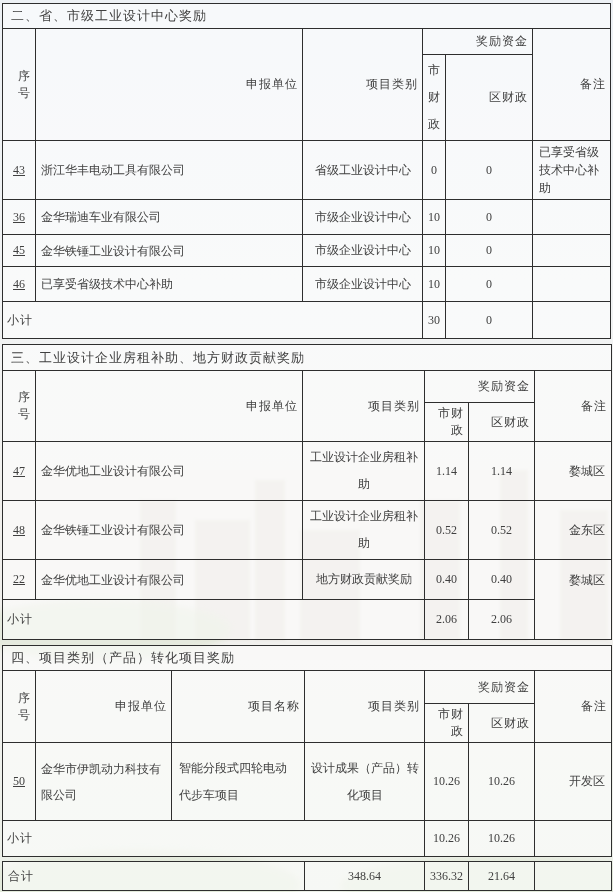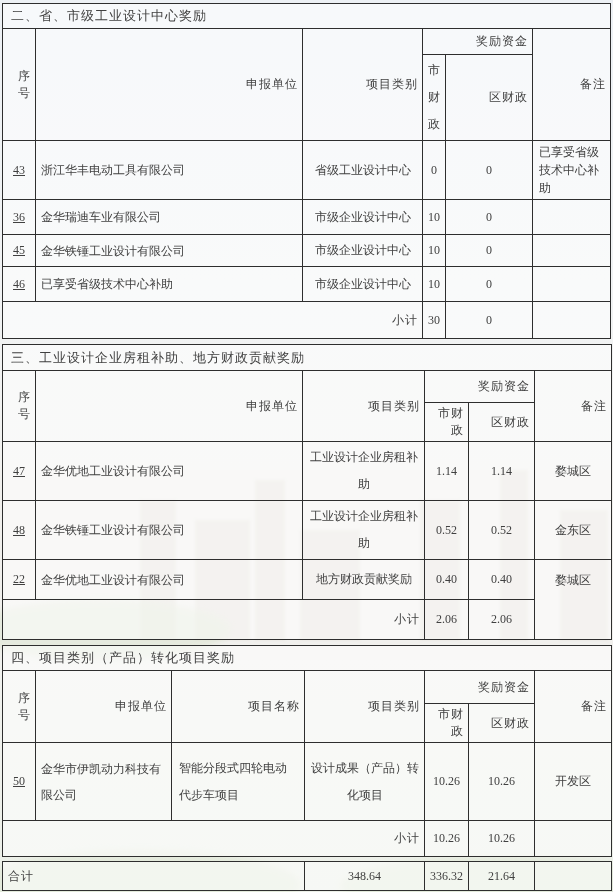--- a/index.html
+++ b/index.html
@@ -24,25 +24,25 @@
      vertical-align:middle;background:rgba(255,255,255,0.55);
      overflow:hidden;word-break:break-all;}
   tr.title-row td{text-align:left;padding:3px 8px;font-size:13px;letter-spacing:1px;}
   tr.head td{text-align:right;letter-spacing:1px;}
   .sec{margin-bottom:5px;}
   .c-seq{text-align:center;text-decoration:underline;}
   .c-unit{text-align:left;padding-left:5px;line-height:26px;}
   .c-cat{text-align:center;padding-left:5px;line-height:27px;margin-left:44px;}
   .c-name{text-align:left;padding:2px 7px;line-height:27px;}
   .c-num{text-align:center;}
-  .c-remark{text-align:center;padding:2px 6px;}
+  .c-remark{text-align:right;padding:2px 6px;}
   .c-remark.left{text-align:left;line-height:18px;}
   .vcity{line-height:27px;padding:2px 5px;text-align:center;}
   .merged-remark{vertical-align:top;padding-top:12px;}
-  .sub-label{text-align:right;letter-spacing:1px;}
+  .sub-label{text-align:left;letter-spacing:1px;}
   .total-label{text-align:left;padding-left:5px;letter-spacing:1px;}
 </style>
 </head>
 <body>
 
 <div class="bg">
   <div class="sky"></div>
   <div class="mid"></div>
   <div class="low"></div>
   <div class="bld" style="left:140px;top:500px;width:36px;height:140px"></div>

